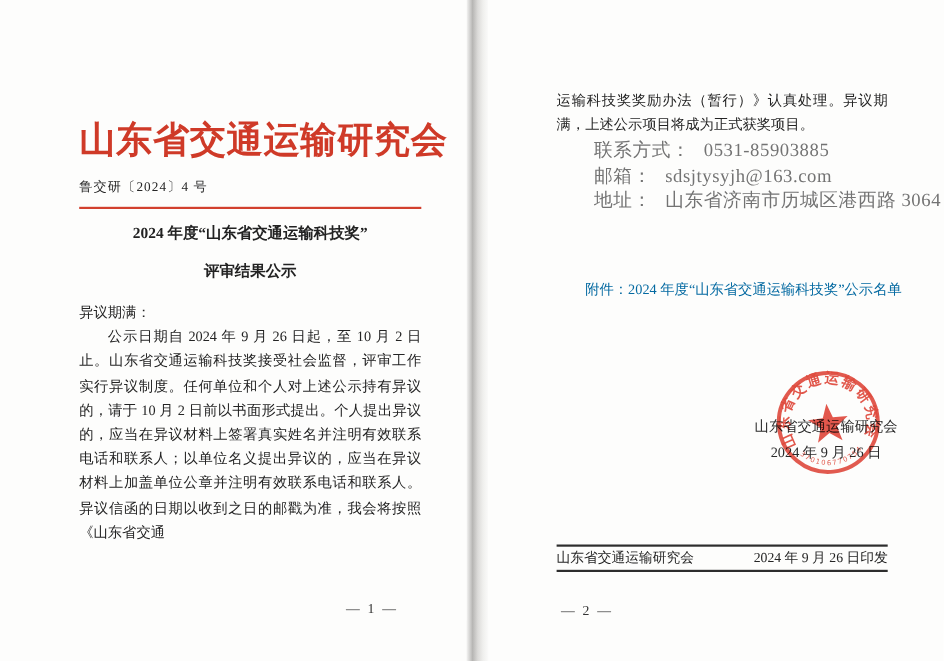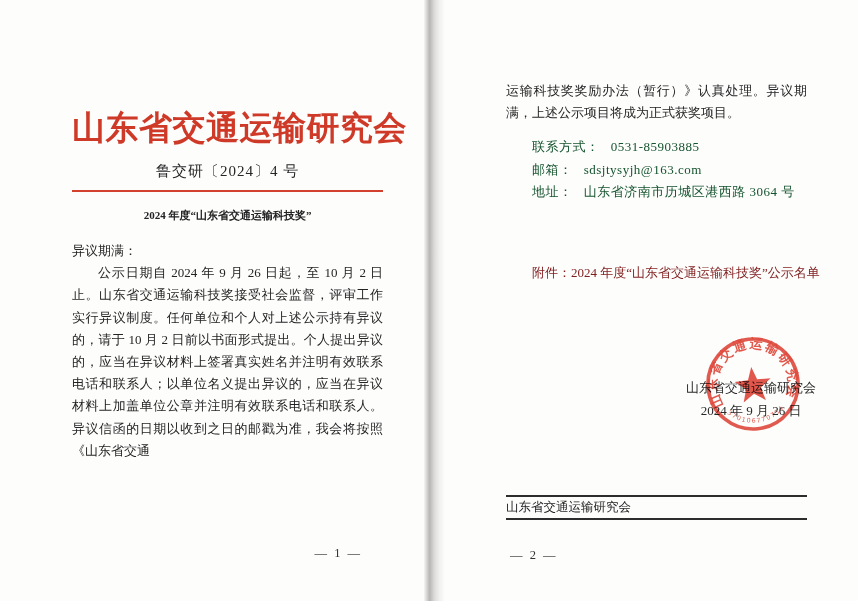--- a/index.html
+++ b/index.html
@@ -35,34 +35,34 @@
     text-align: center;
     font-size: 33px;
     font-weight: bold;
     letter-spacing: 0.5px;
     color: #cf3a28;
     line-height: 44px;
     white-space: nowrap;
   }
   .doc-number {
     margin-top: 12px;
-    text-align: center;
-    font-size: 15px;
+    text-align: left;
+    font-size: 12px;
     letter-spacing: 1px;
     color: #262626;
   }
   .red-rule {
     margin-top: 9px;
     height: 2px;
     background: #d2402e;
   }
   .doc-title {
     margin-top: 11px;
     text-align: center;
-    font-size: 11px;
+    font-size: 14px;
     font-weight: bold;
     line-height: 24px;
     color: #222;
     white-space: nowrap;
   }
   .doc-title-2 { white-space: normal; }
 
   .body-text {
     margin-top: 13px;
     font-size: 13px;
@@ -81,30 +81,30 @@
   }
 
   
   .p2-body {
     margin-top: 80px;
     font-size: 13px;
     line-height: 22.2px;
     text-align: justify;
     color: #242424;
   }
-  .contact-block { margin-top: 12px; font-size: 13px; line-height: 22.4px; color: #14532d; }
+  .contact-block { margin-top: 2px; font-size: 17px; line-height: 22.4px; color: #737373; }
   .contact-line { padding-left: 2em; white-space: nowrap; }
   .contact-line .lbl { letter-spacing: 0.5px; }
   .contact-line .val { margin-left: 8px; letter-spacing: 0.5px; }
 
   .attachment-line {
     margin-top: 60px;
     padding-left: 2em;
     font-size: 13px;
-    color: #7f1d1d;
+    color: #0369a1;
     white-space: nowrap;
   }
 
   .signature-block {
     position: absolute;
     left: 187px; top: 376px;
     width: 240px;
     text-align: center;
     font-size: 13px;
     line-height: 23px;
@@ -151,20 +151,21 @@
 
   <div class="page page-1">
 
     <div class="org-title">山东省交通运输研究会</div>
 
     <div class="doc-number">鲁交研〔2024〕4 号</div>
 
     <div class="red-rule"></div>
 
     <div class="doc-title">2024 年度“山东省交通运输科技奖”</div>
+    <div class="doc-title doc-title-2">评审结果公示</div>
 
     <div class="body-text">
       <p>异议期满：</p>
       <p class="indent">公示日期自 2024 年 9 月 26 日起，至 10 月 2 日止。山东省交通运输科技奖接受社会监督，评审工作实行异议制度。任何单位和个人对上述公示持有异议的，请于 10 月 2 日前以书面形式提出。个人提出异议的，应当在异议材料上签署真实姓名并注明有效联系电话和联系人；以单位名义提出异议的，应当在异议材料上加盖单位公章并注明有效联系电话和联系人。异议信函的日期以收到之日的邮戳为准，我会将按照《山东省交通</p>
     </div>
 
     <div class="pagenum-1">— 1 —</div>
   </div>
 
   <div class="page page-2">
@@ -206,19 +207,20 @@
         <textPath href="#sealArc" startOffset="50%" text-anchor="middle">山东省交通运输研究会</textPath>
       </text>
       <text font-size="6.2" fill="#de3a2c" letter-spacing="1.4" opacity="0.9" font-family="DejaVu Sans, sans-serif">
         <textPath href="#sealSerialArc" startOffset="50%" text-anchor="middle">370106770754</textPath>
       </text>
     </svg>
 
     <div class="footer-rule top"></div>
     <div class="footer-row">
       <span>山东省交通运输研究会</span>
+      <span>2024 年 9 月 26 日印发</span>
     </div>
     <div class="footer-rule bottom"></div>
 
     <div class="pagenum-2">— 2 —</div>
   </div>
 
 </div>
 
 </body></html>

